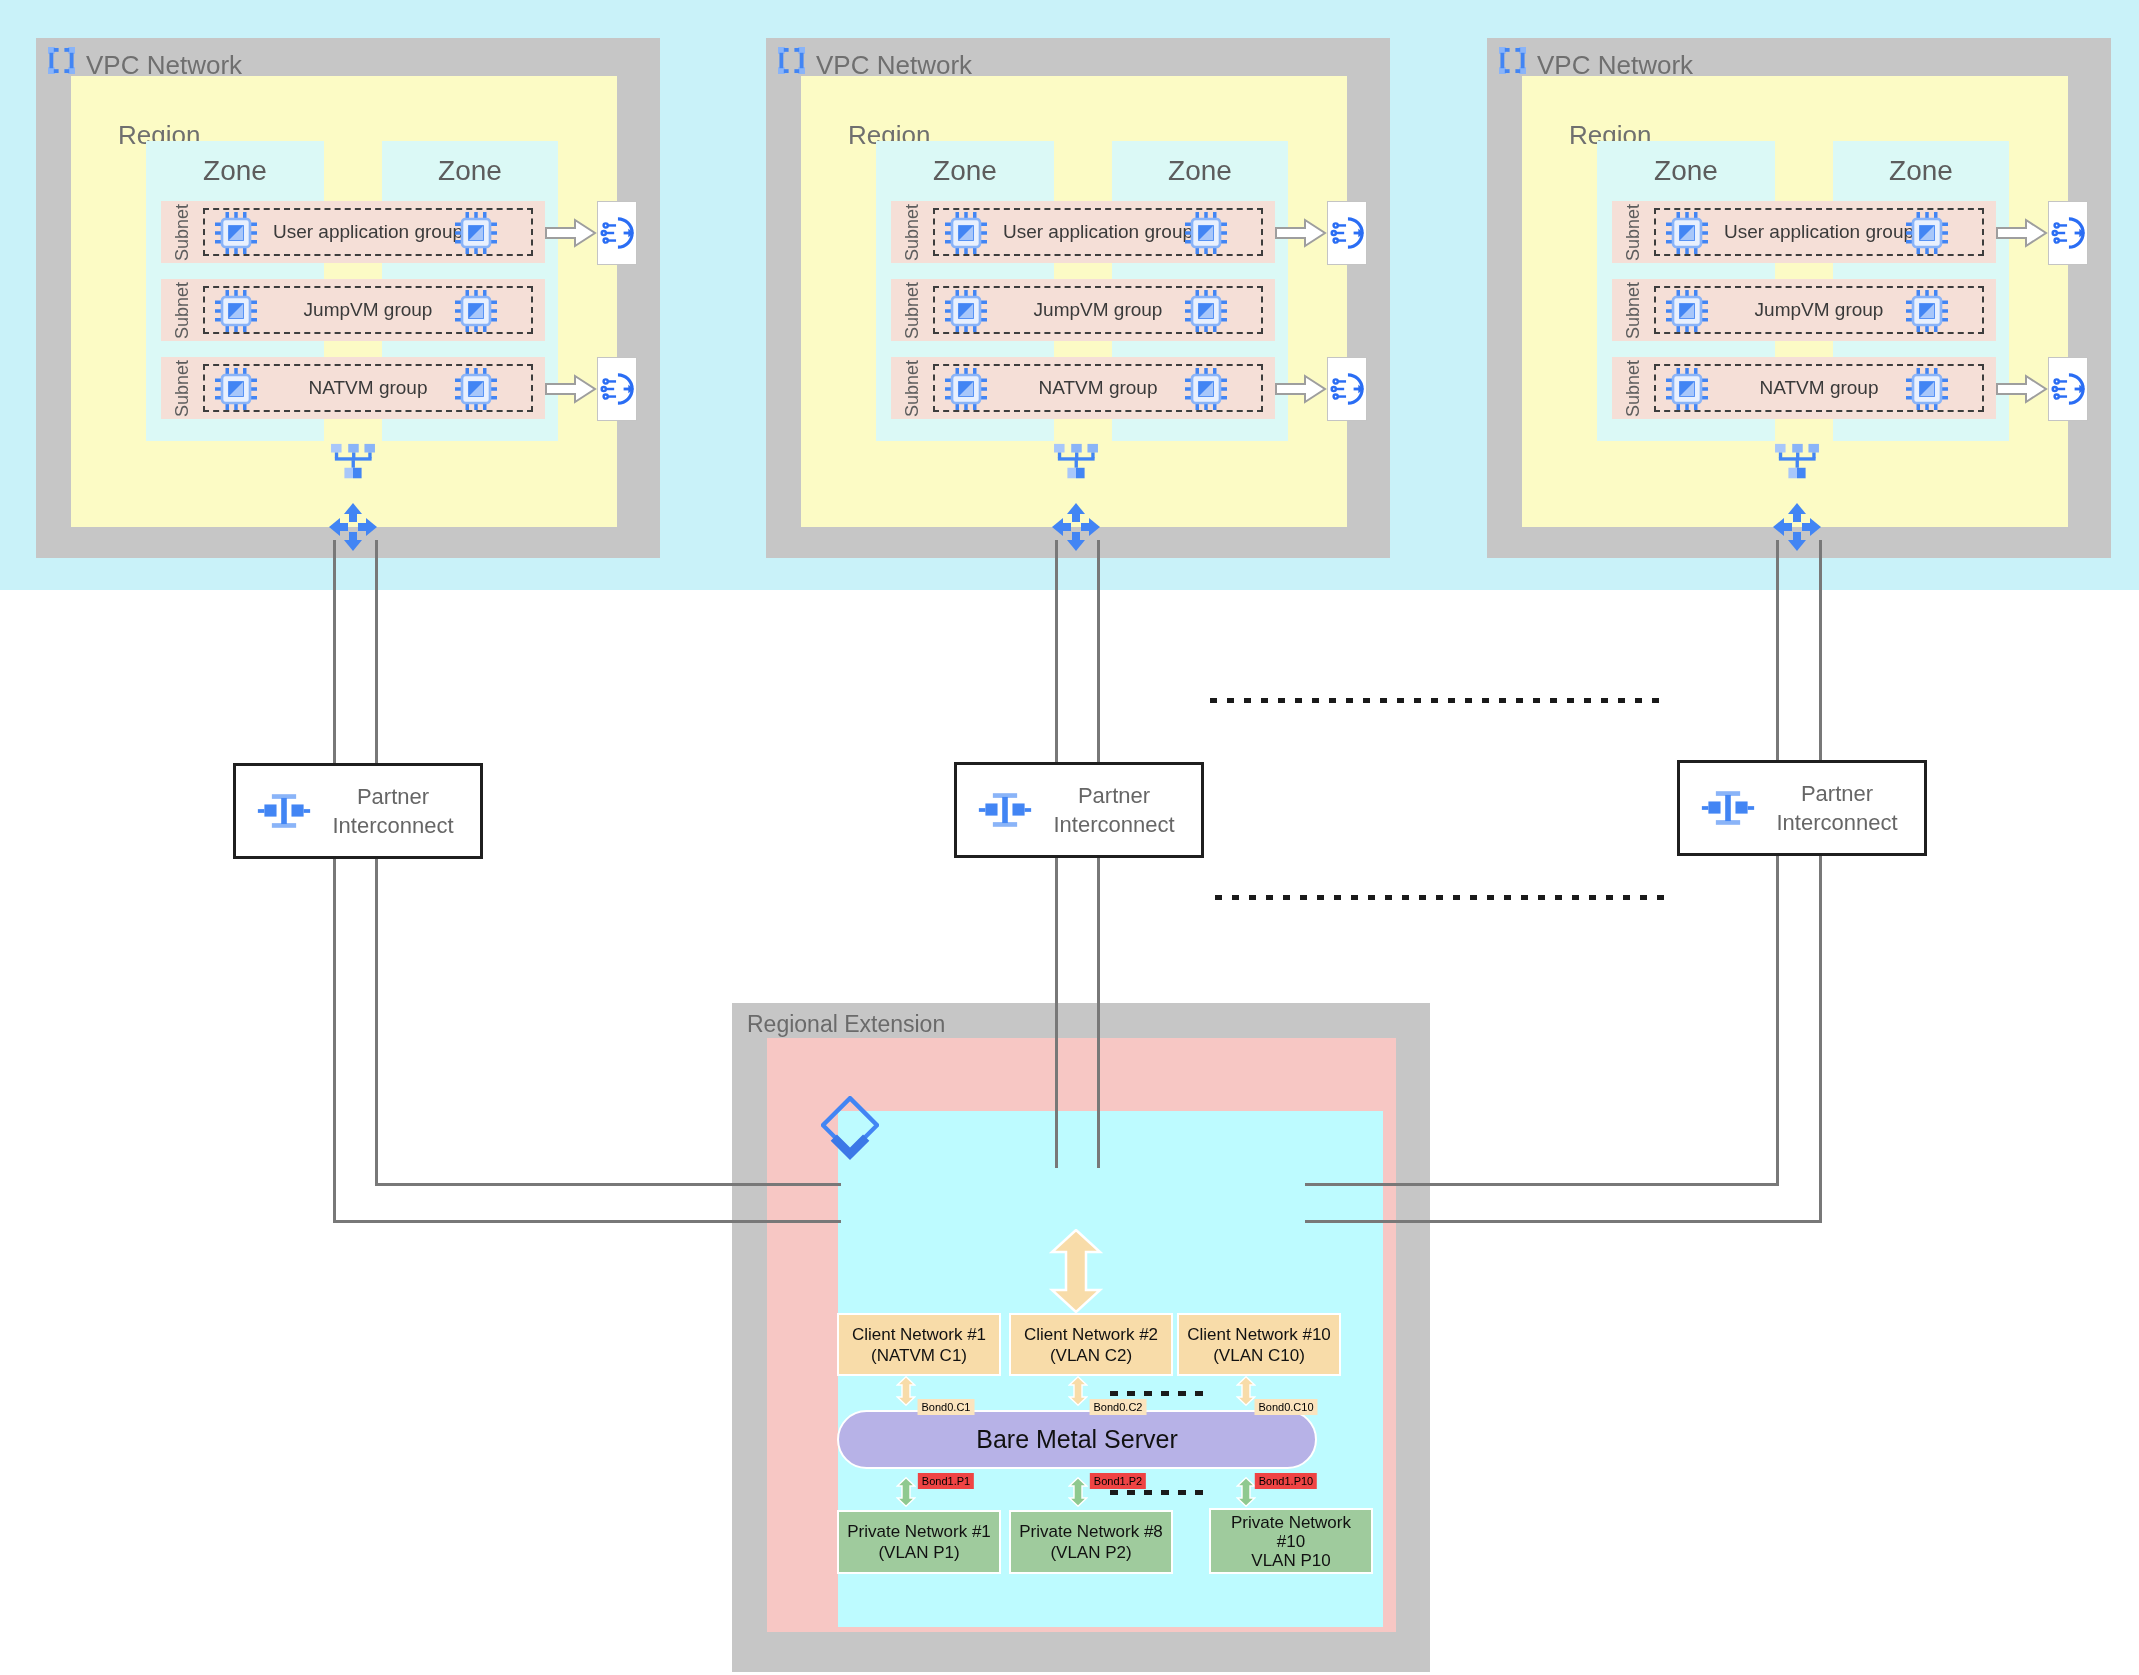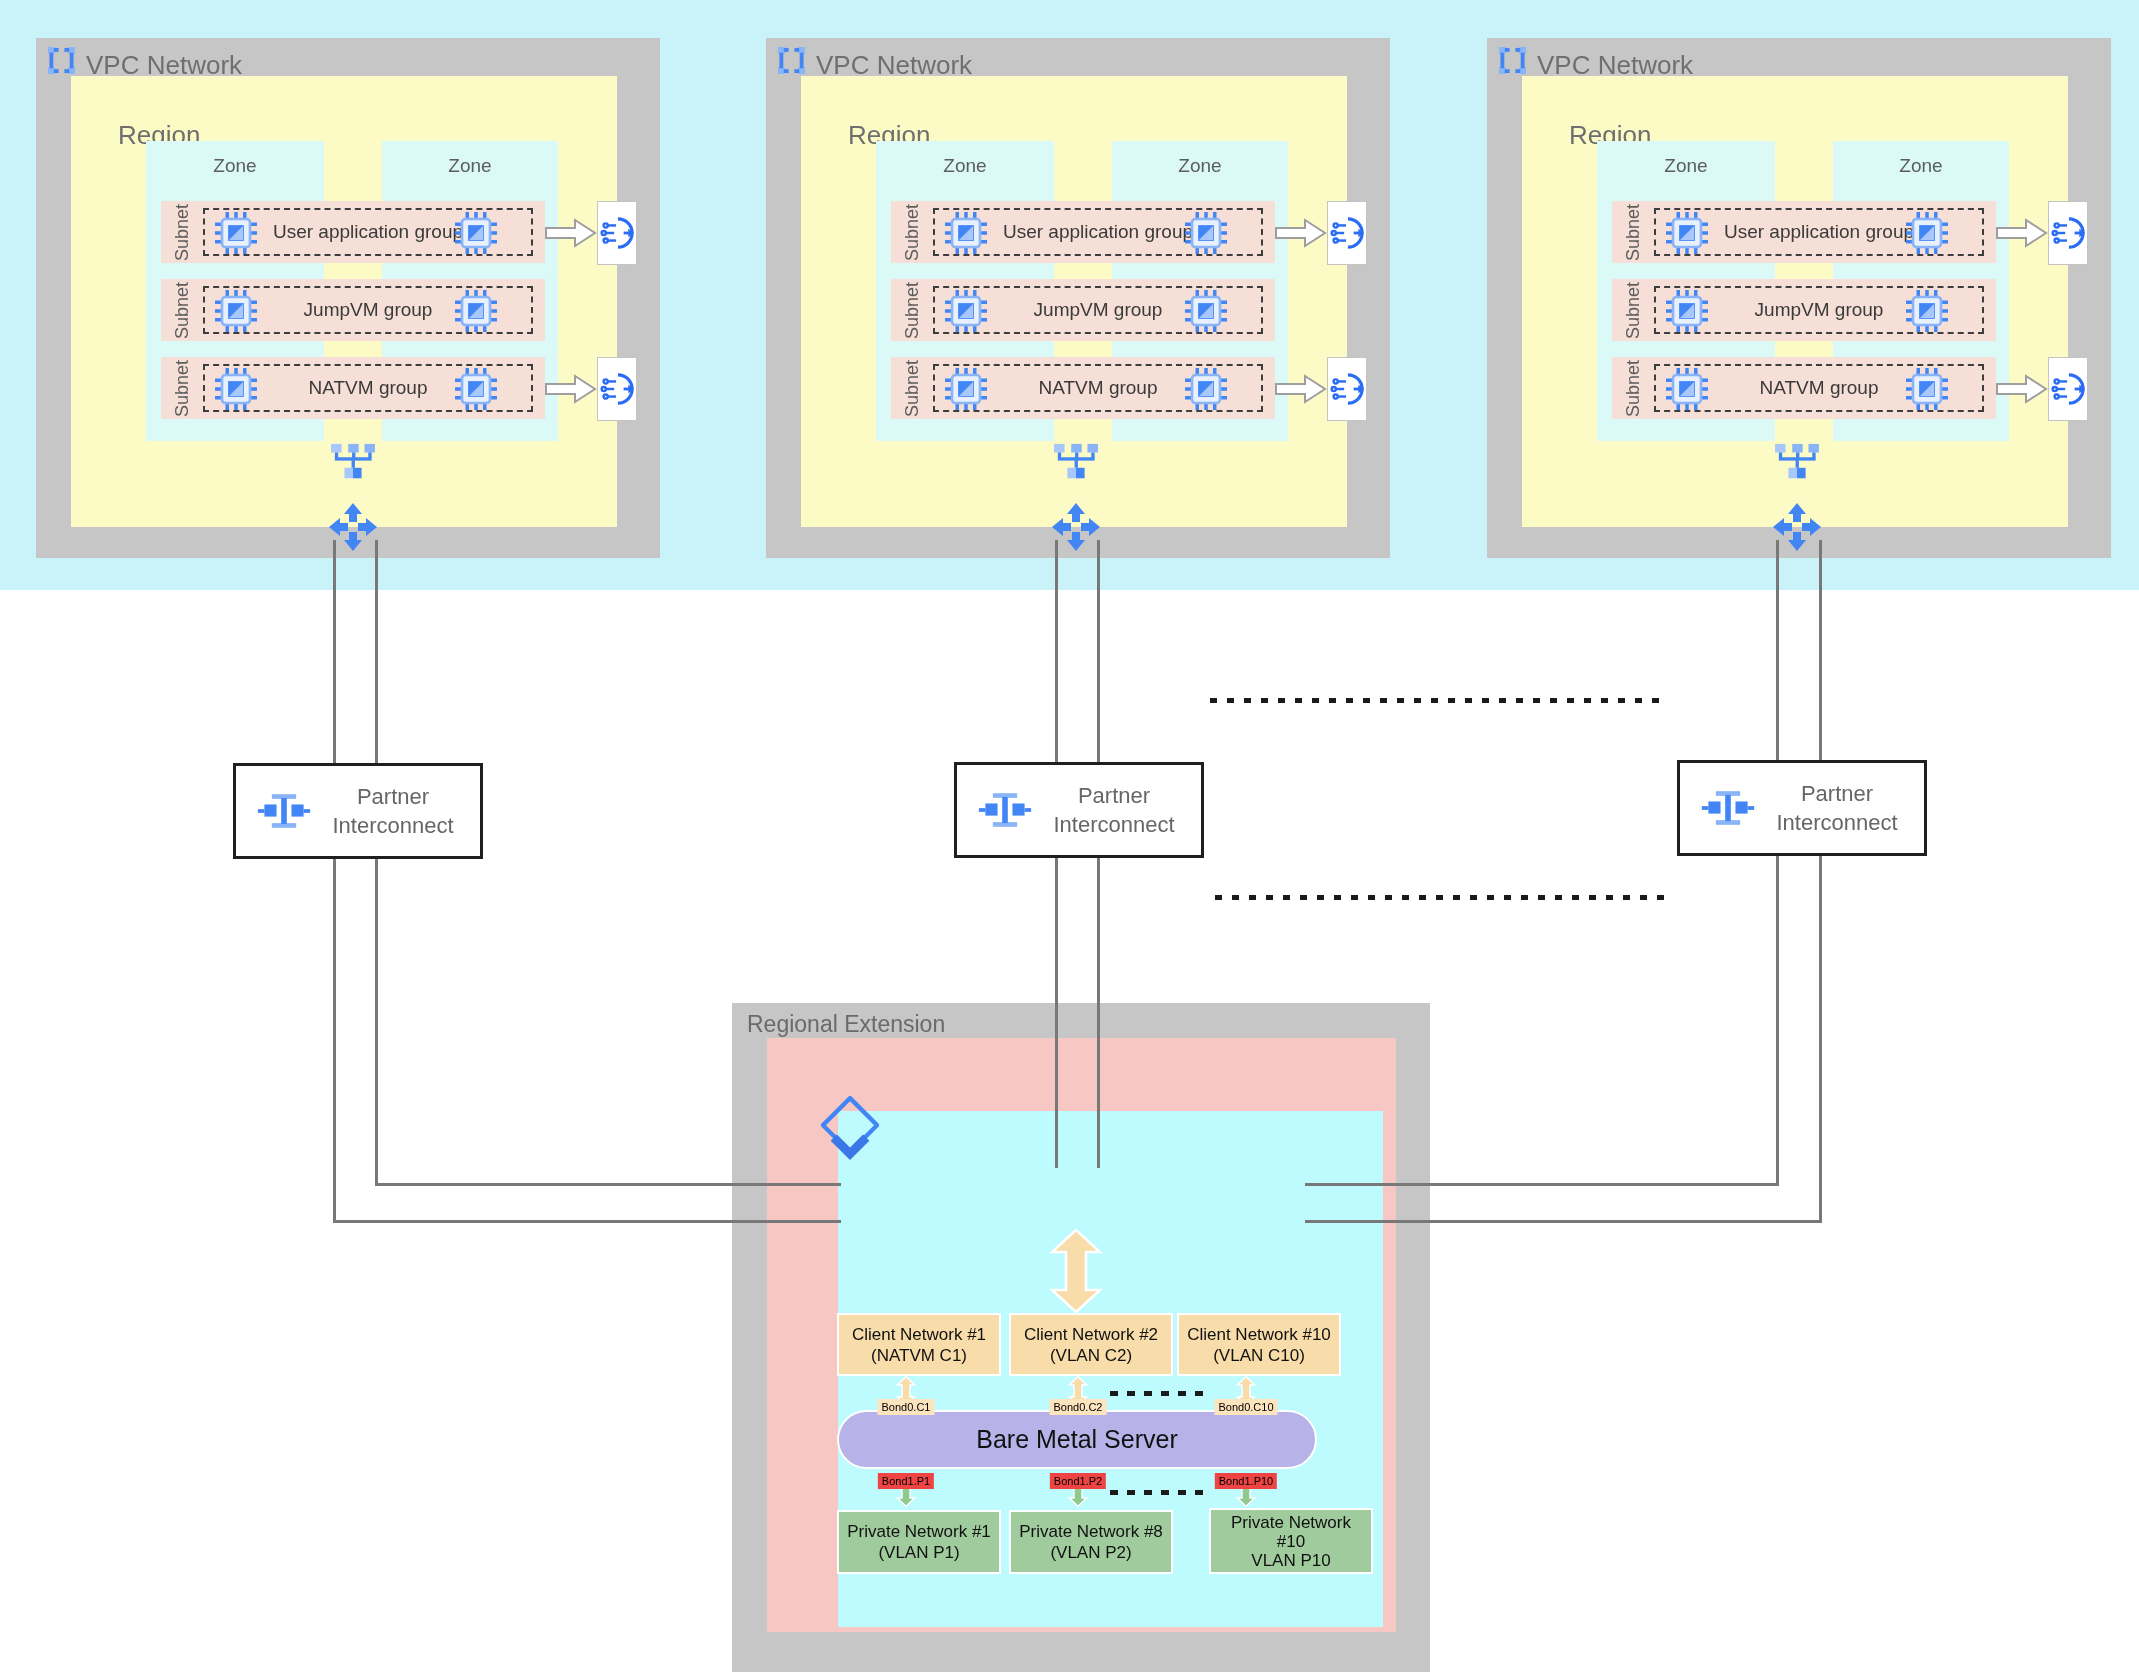--- a/index.html
+++ b/index.html
@@ -10,21 +10,21 @@
 
   
   .vpc{position:absolute;top:38px;width:624px;height:520px;background:#C6C6C6;}
   #v1{left:36px}#v2{left:766px}#v3{left:1487px}
   .bracket{position:absolute;left:12px;top:9px;width:27px;height:27px;}
   .vpc-title{position:absolute;left:50px;top:12px;font-size:26px;color:#6f6f6f;}
   .region{position:absolute;left:35px;top:38px;width:546px;height:451px;background:#FCFBC5;}
   .region-title{position:absolute;left:47px;top:44px;font-size:26px;color:#6f6f6f;}
   .zone{position:absolute;top:103px;width:178px;height:300px;background:#DBF9F6;}
   .z1{left:110px}.z2{left:346px;width:176px}
-  .zone-label{position:absolute;top:14px;left:0;right:0;text-align:center;font-size:19px;color:#5d5d5d;}
+  .zone-label{position:absolute;top:14px;left:0;right:0;text-align:center;font-size:28px;color:#5d5d5d;}
   .subrow{position:absolute;left:125px;width:384px;height:62px;background:#F5DFD7;}
   .r0{top:163px}.r1{top:241px}.r2{top:319px}
   .subnet-label{position:absolute;left:0;top:0;bottom:0;width:42px;display:flex;align-items:center;
     justify-content:center;font-size:18px;color:#5d5d5d;writing-mode:vertical-rl;transform:rotate(180deg);}
   .groupbox{position:absolute;left:42px;top:7px;width:330px;height:48px;border:2px dashed #3d3d3d;
     display:flex;align-items:center;justify-content:center;}
   .group-label{font-size:19px;color:#3a3a3a;}
   .vmicon{position:absolute;top:2px;width:42px;height:42px;}
   .vm-l{left:10px}.vm-r{left:250px}
   .harrow{position:absolute;left:509px;width:52px;height:36px;}
@@ -63,21 +63,21 @@
   .nbox{position:absolute;width:164px;height:63px;border:2px solid #fff;display:flex;flex-direction:column;
         align-items:center;justify-content:center;font-size:17px;line-height:21px;color:#111;text-align:center;}
   .cn{background:#F8DCA9;top:310px;}
   .cn1{left:105px}.cn2{left:277px}.cn3{left:445px}
   .pn{background:#9FCB9D;top:507px;height:64px;}
   .pn1{left:105px}.pn2{left:277px}.pn3{left:445px;top:505px;height:66px;line-height:19px;margin-left:32px;}
   .smallarrow{position:absolute;width:20px;height:30px;}
   .sa-o{top:373px;fill:#F8DCA9;}
   .sa-g{top:474px;fill:#8FC98F;}
   .sx1{left:164px}.sx2{left:336px}.sx3{left:504px}
-  .bond{position:absolute;transform:translateX(-50%);font-size:11px;color:#000;padding:2px 4px;z-index:5;}
+  .bond{position:absolute;transform:translateX(-50%);font-size:11px;color:#000;padding:2px 4px;z-index:5;margin-left:40px;}
   .bond0{background:#FBE4BE;top:396px;}
   .bond1{background:#ef4444;top:470px;}
   .bx1{left:174px}.bx2{left:346px}.bx3{left:514px}
   .bms{position:absolute;left:105px;top:407px;width:480px;height:59px;background:#B7B2E7;
        border:2px solid #fff;border-radius:30px;display:flex;align-items:center;justify-content:center;
        font-size:25px;color:#111;}
   .redots{position:absolute;height:5px;width:97px;left:378px;
     background:repeating-linear-gradient(90deg,#1a1a1a 0 8px,transparent 8px 17px);}
   .rd1{top:388px}.rd2{top:487px}
 

